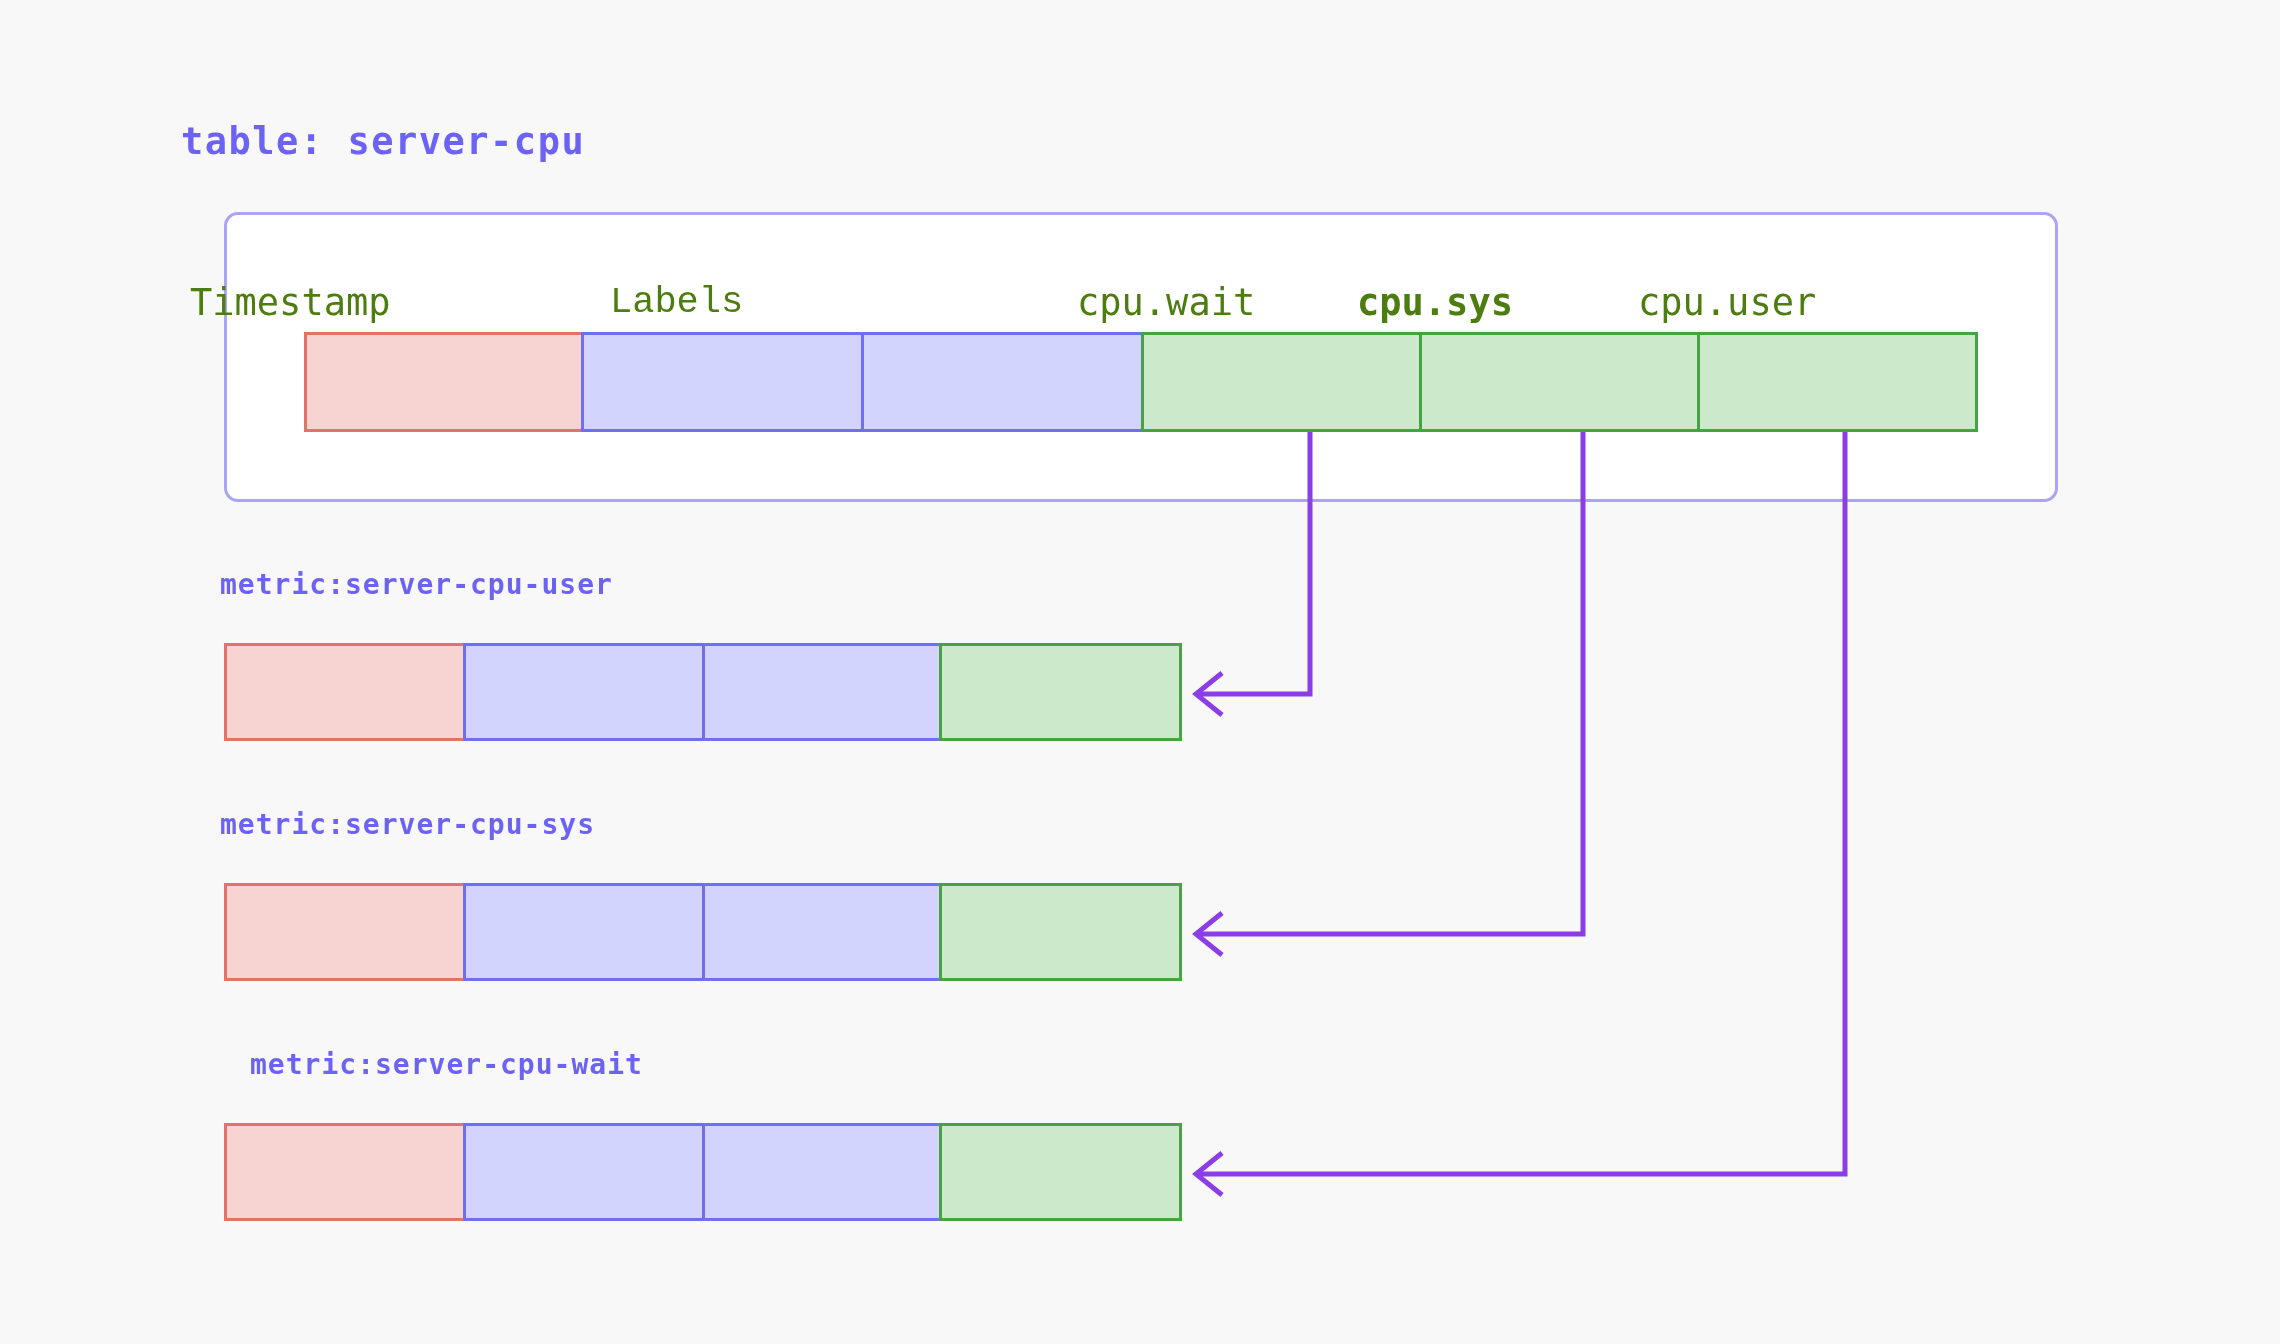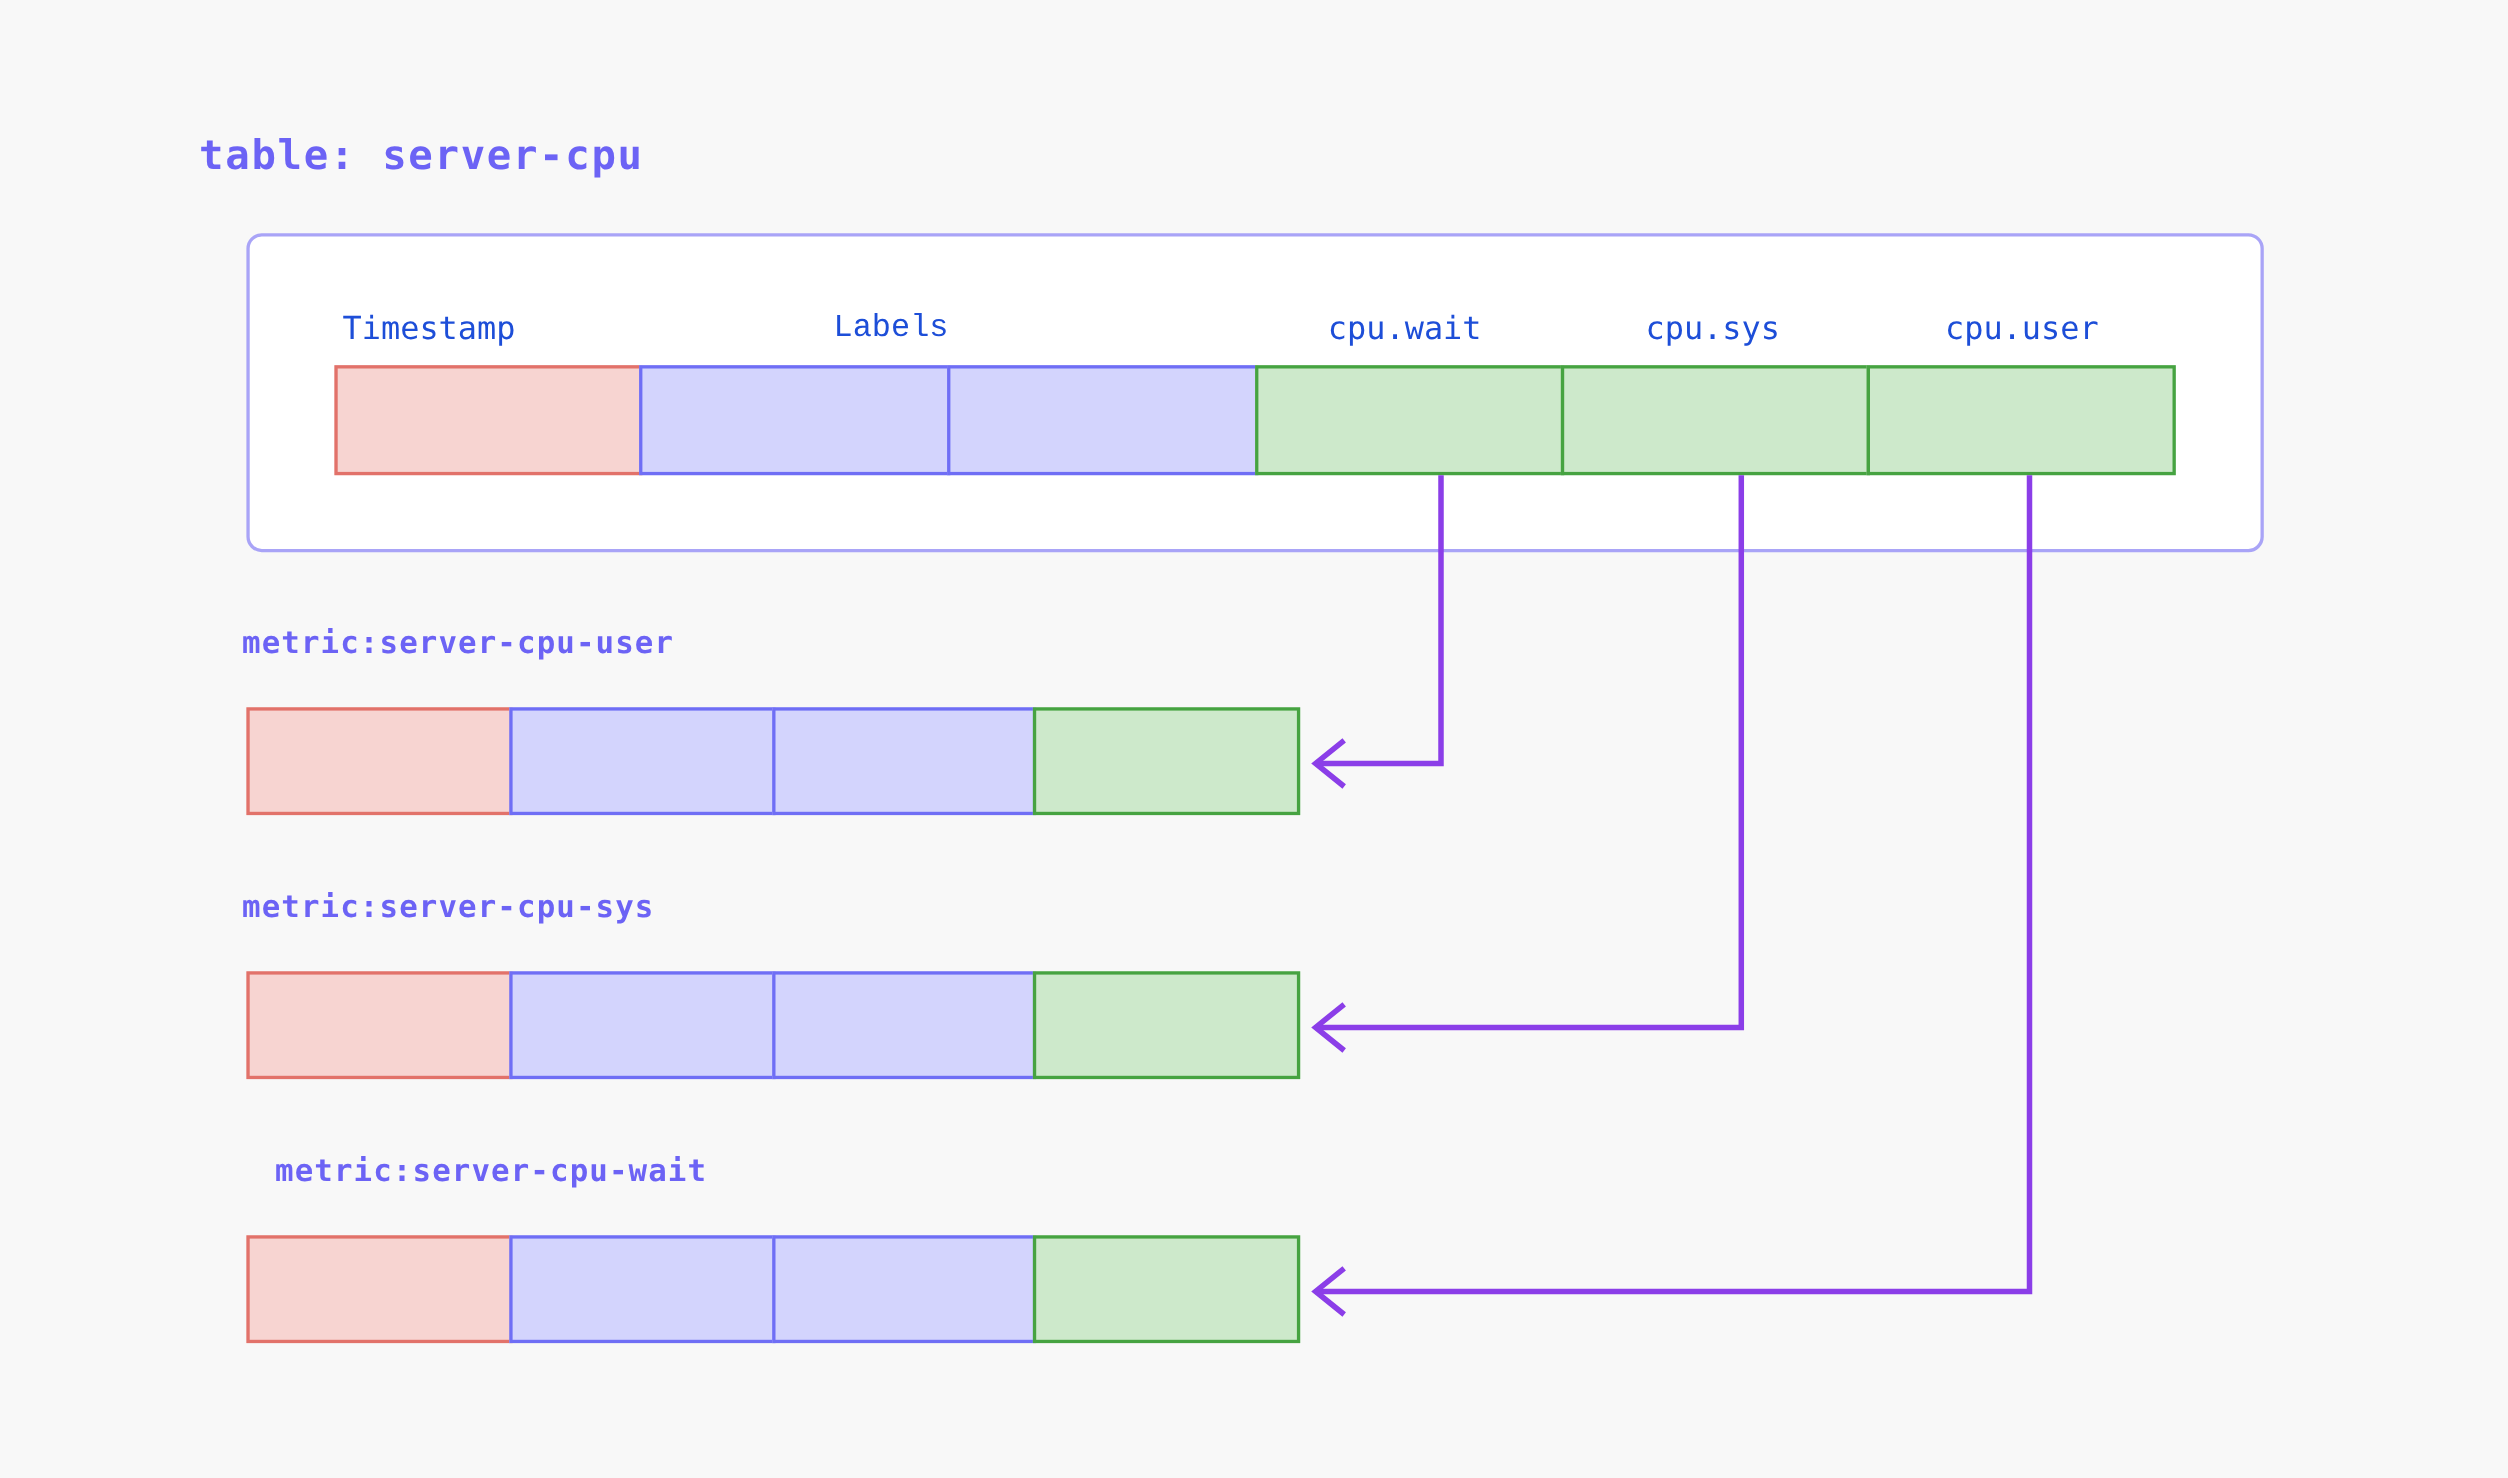--- a/index.html
+++ b/index.html
@@ -45,23 +45,23 @@
     background: #ffffff;
     border: 3px solid #a9a4f7;
     border-radius: 14px;
     box-sizing: border-box;
   }
 
   
   .col-head {
     position: absolute;
     top: 281px;
-    font-size: 29px;
-    color: #1d4ed8;
-    text-align: center;
+    font-size: 37px;
+    color: #4d7c0f;
+    text-align: left;
     white-space: nowrap;
   }
 
   
   .table-row {
     position: absolute;
     left: 304px;
     top: 332px;
     height: 100px;
   }
@@ -115,21 +115,21 @@
 <div id="canvas"></div>
 
 <div class="table-title">table: server-cpu</div>
 
 <div class="table-card"></div>
 
 <div id="col-heads">
     <div class="col-head" style="left: 190px; width: 400px;">Timestamp</div>
     <div class="col-head" style="left: 610px; width: 400px; font-family: Liberation Mono, monospace;">Labels</div>
     <div class="col-head" style="left: 1077px; width: 400px;">cpu.wait</div>
-    <div class="col-head" style="left: 1357px; width: 400px;">cpu.sys</div>
+    <div class="col-head" style="left: 1357px; width: 400px; font-weight: bold;">cpu.sys</div>
     <div class="col-head" style="left: 1638px; width: 400px;">cpu.user</div>
   </div>
 
 <div class="table-row" id="table-row">
     <div class="cell cell-ts" style="left: 0px; width: 280px;"></div>
     <div class="cell cell-lbl" style="left: 277px; width: 283px;"></div>
     <div class="cell cell-lbl" style="left: 557px; width: 283px;"></div>
     <div class="cell cell-val" style="left: 837px; width: 281px;"></div>
     <div class="cell cell-val" style="left: 1115px; width: 281px;"></div>
     <div class="cell cell-val" style="left: 1393px; width: 281px;"></div>

